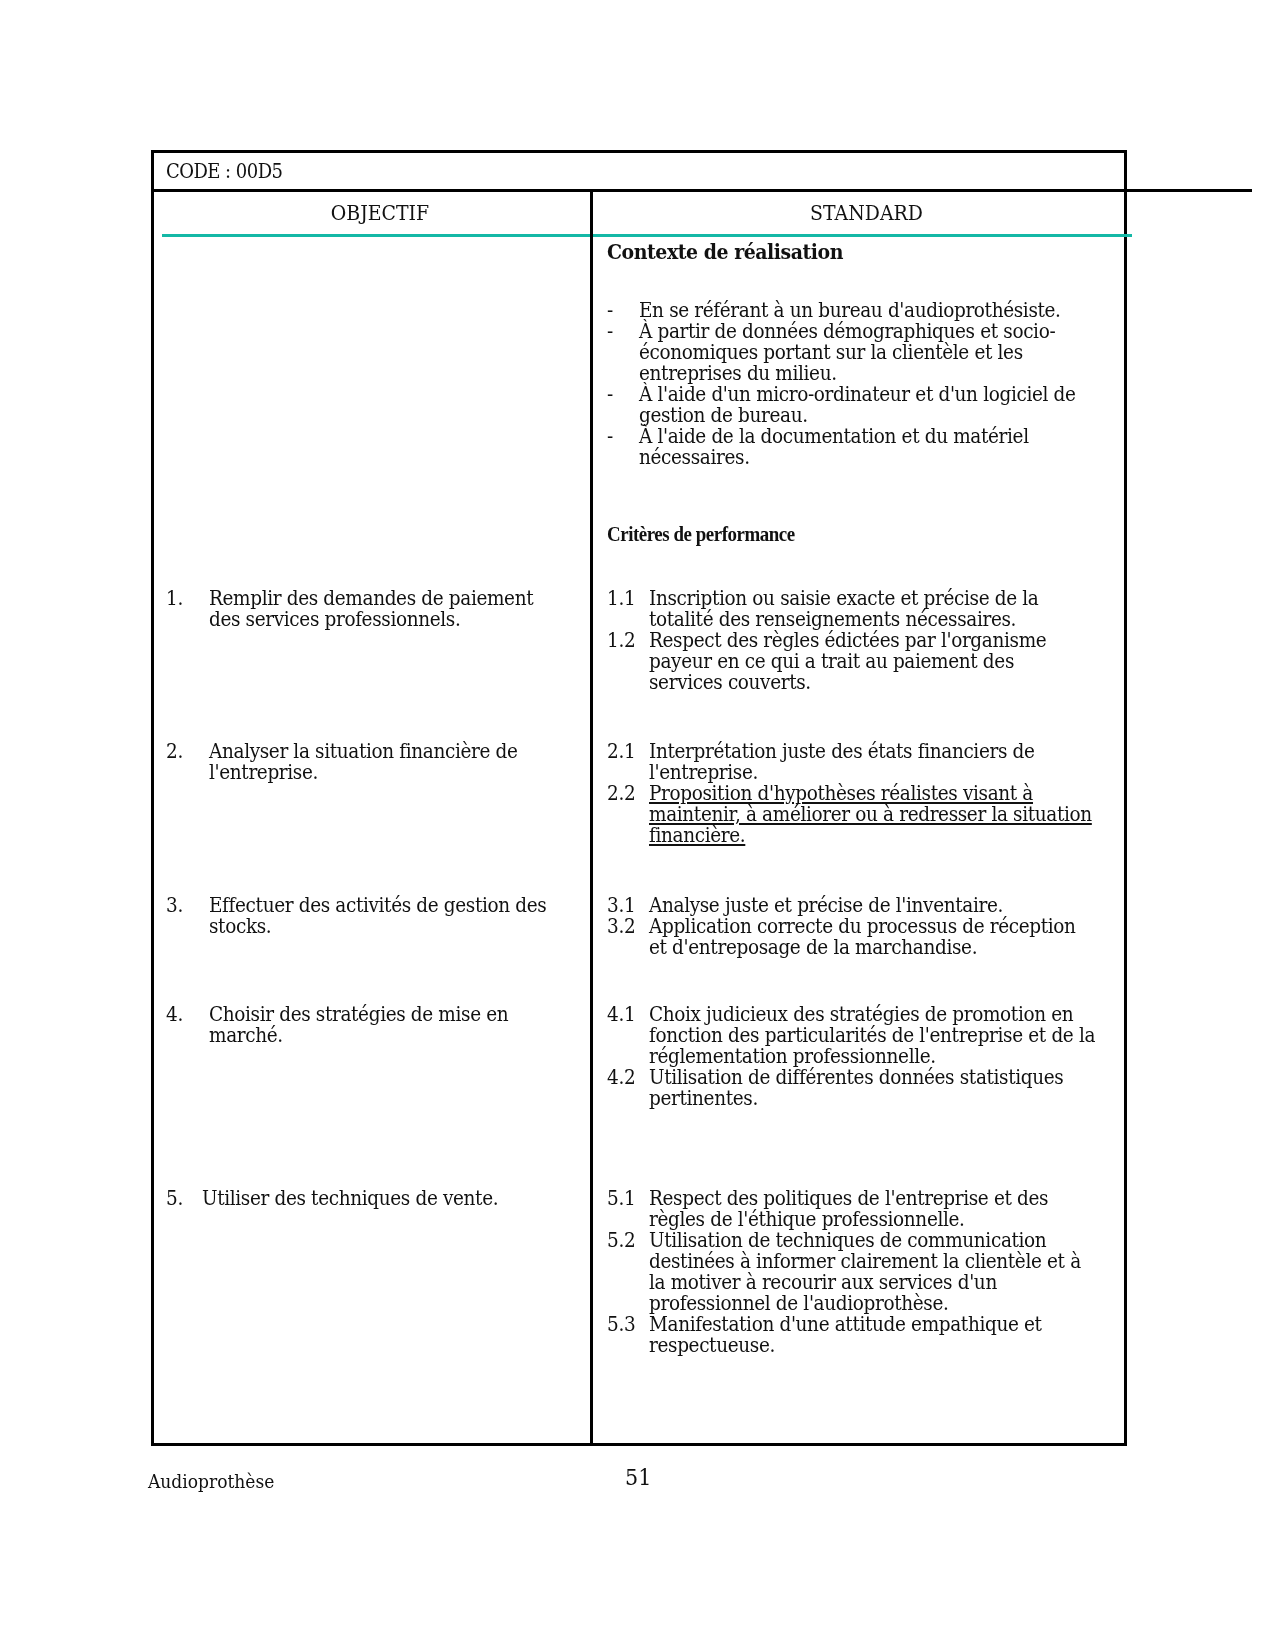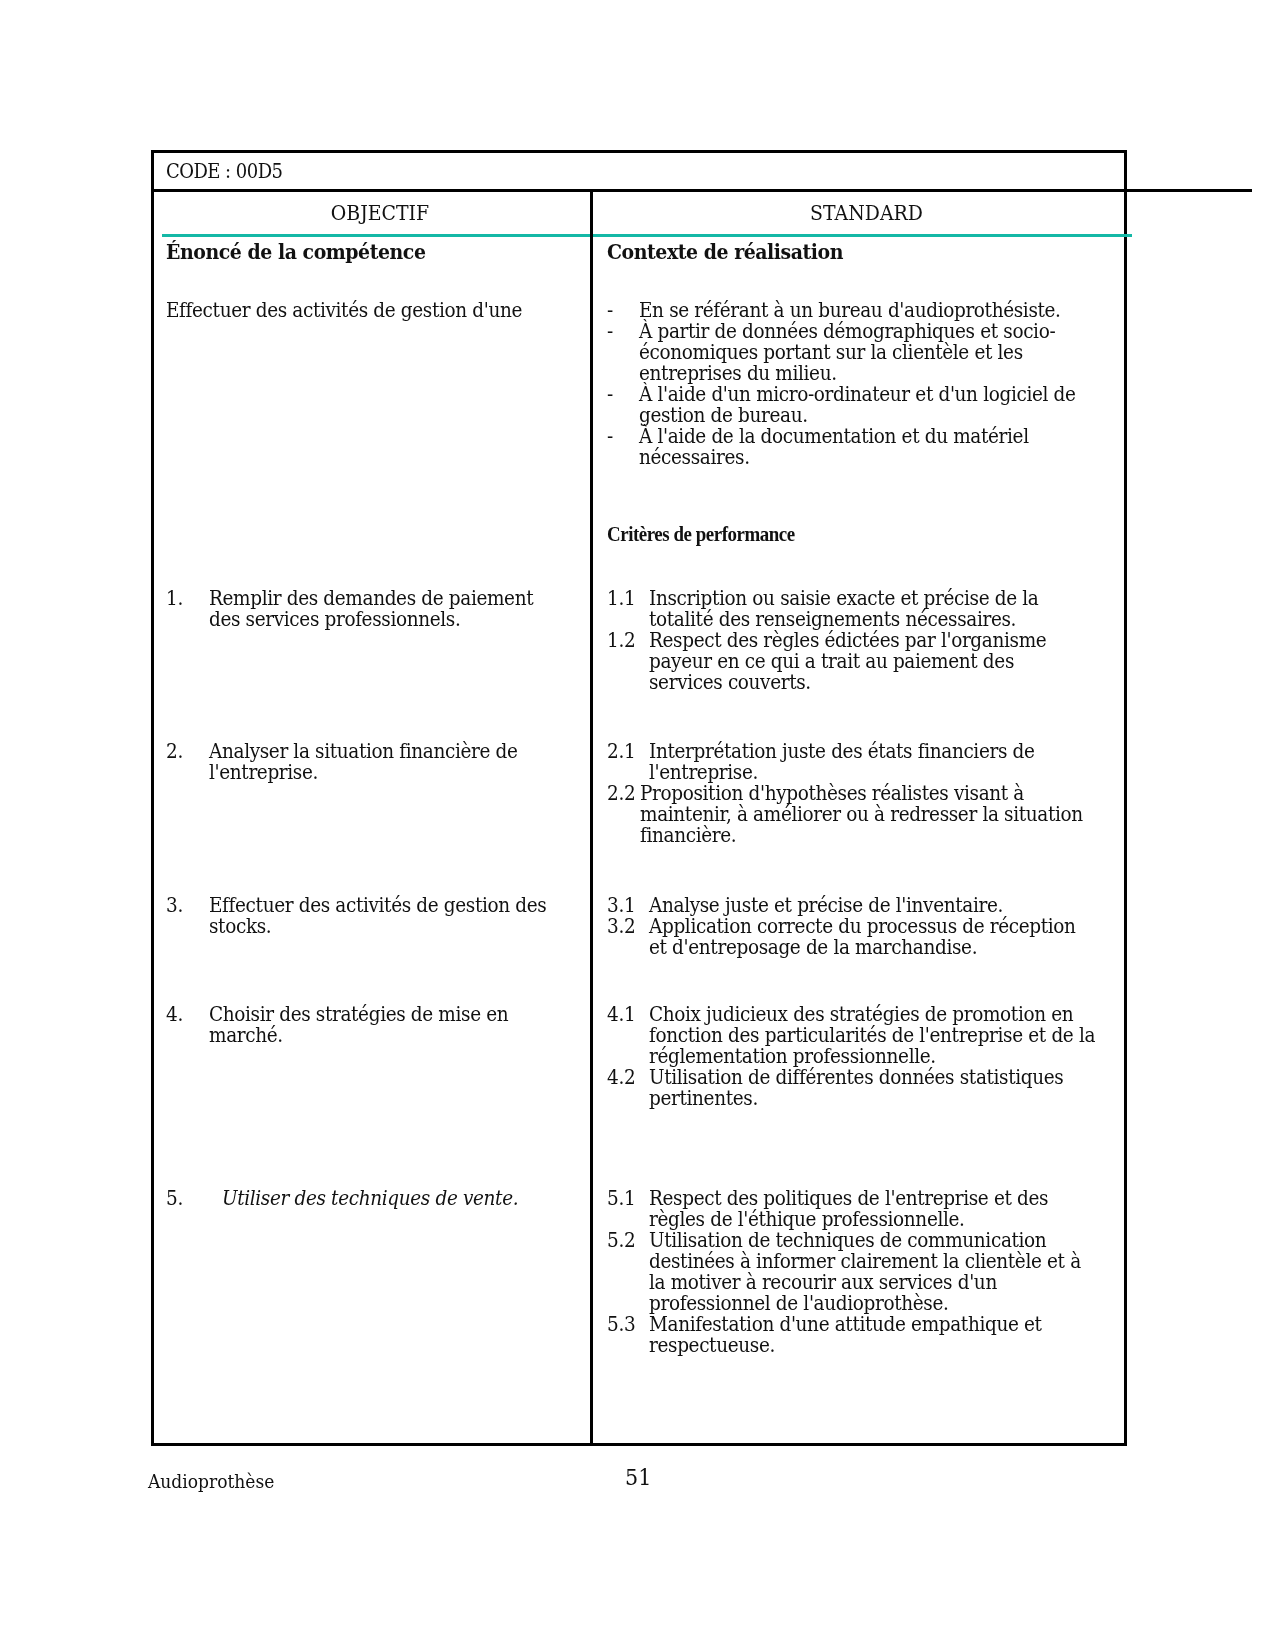--- a/index.html
+++ b/index.html
@@ -32,23 +32,21 @@
   <div class="table">
     <div class="code-row">
       <span>CODE : 00D5</span>
     </div>
     <div class="head-row">
       <div class="head-cell head-left">OBJECTIF</div>
       <div class="head-cell head-right">STANDARD</div>
     </div>
     <div class="vdiv"></div>
 
-    <div class="cell L heading" style="top:88px;"><span class="sx">Énoncé de la compétence</span></div>
     <div class="cell L" style="top:147px;">
-      <div><span class="sx">Effectuer des activités de gestion d'une</span></div>
     </div>
 
     <div class="cell R heading" style="top:88px;"><span class="sx">Contexte de réalisation</span></div>
     <div id="context-list" class="cell R" style="top:147px;">
         <div class="cell item" style="left: 0px; top: 0px;">
           <div class="num">-</div>
           <div class="txt" style="left: 32px;">
             <div>En se référant à un bureau d'audioprothésiste.</div>
           </div>
         </div>
@@ -102,21 +100,21 @@
         </div>
         <div class="cell item" style="left: 12px; top: 851px;">
           <div class="num">4.</div>
           <div class="txt" style="left: 43px;">
             <div>Choisir des stratégies de mise en</div>
             <div>marché.</div>
           </div>
         </div>
         <div class="cell item" style="left: 12px; top: 1035px;">
           <div class="num">5.</div>
-          <div class="txt" style="left: 56px; font-style: italic;">
+          <div class="txt" style="left: 36px;">
             <div>Utiliser des techniques de vente.</div>
           </div>
         </div>
       </div>
     <div id="criteria-list">
         <div class="cell item" style="left: 453px; top: 435px;">
           <div class="num">1.1</div>
           <div class="txt" style="left: 42px;">
             <div>Inscription ou saisie exacte et précise de la</div>
             <div>totalité des renseignements nécessaires.</div>
@@ -132,21 +130,21 @@
         </div>
         <div class="cell item" style="left: 453px; top: 588px;">
           <div class="num">2.1</div>
           <div class="txt" style="left: 42px;">
             <div>Interprétation juste des états financiers de</div>
             <div>l'entreprise.</div>
           </div>
         </div>
         <div class="cell item" style="left: 453px; top: 630px;">
           <div class="num">2.2</div>
-          <div class="txt" style="left: 33px;">
+          <div class="txt" style="left: 42px; text-decoration: underline;">
             <div>Proposition d'hypothèses réalistes visant à</div>
             <div>maintenir, à améliorer ou à redresser la situation</div>
             <div>financière.</div>
           </div>
         </div>
         <div class="cell item" style="left: 453px; top: 742px;">
           <div class="num">3.1</div>
           <div class="txt" style="left: 42px;">
             <div>Analyse juste et précise de l'inventaire.</div>
           </div>

